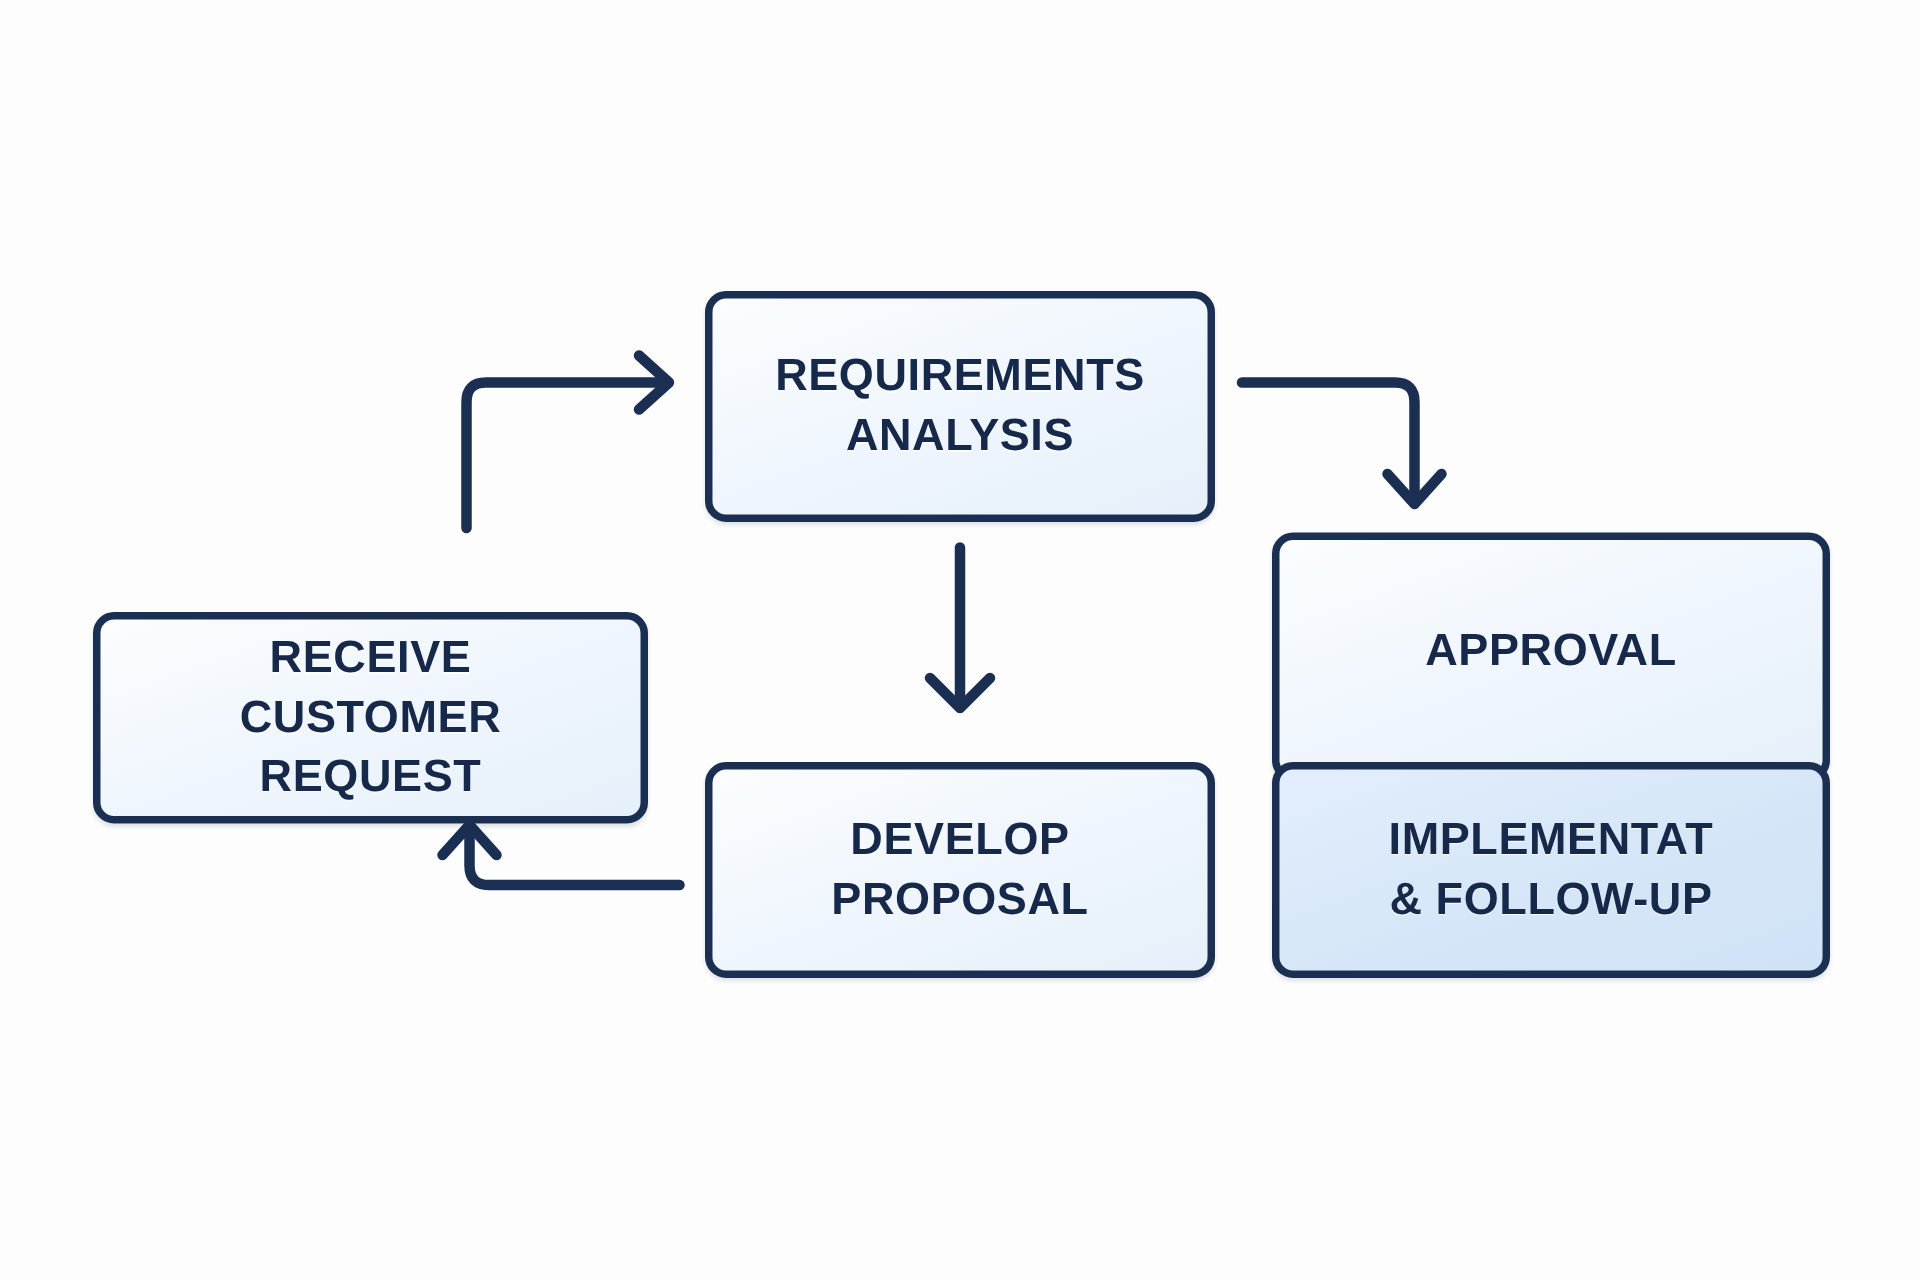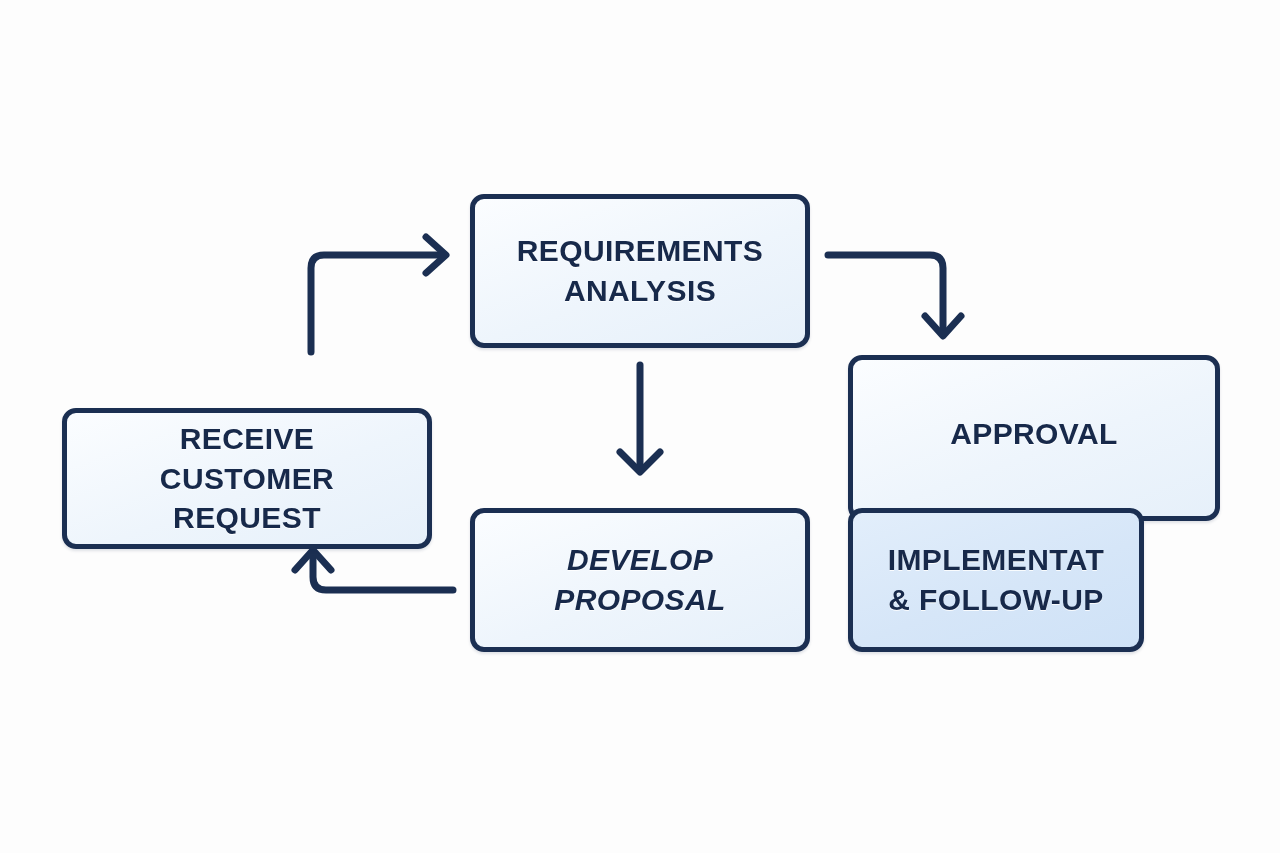--- a/index.html
+++ b/index.html
@@ -43,23 +43,23 @@
     color: #17294a;
     font-weight: bold;
     font-size: 30px;
     line-height: 1.33;
     letter-spacing: 0.4px;
     white-space: pre-line;
     text-shadow: 0 1px 0 rgba(255,255,255,0.85);
   }
   #node-receive   { left: 62px;  top: 368px; width: 370px; height: 141px; margin-top: 40px; }
   #node-requirements { left: 470px; top: 194px; width: 340px; height: 154px; }
-  #node-proposal  { left: 470px; top: 508px; width: 340px; height: 144px; font-style: italic; }
+  #node-proposal  { left: 470px; top: 508px; width: 340px; height: 144px; }
   #node-approval  { left: 848px; top: 355px; width: 372px; height: 166px; }
-  #node-implementation { left: 848px; top: 508px; width: 296px; height: 144px; }
+  #node-implementation { left: 848px; top: 508px; width: 372px; height: 144px; }
   #node-approval .label { transform: translateY(-4px); }
 </style>
 </head>
 <body>
 
 <div id="canvas">
 
   <svg id="wires" viewBox="0 0 1280 853" width="1280" height="853" aria-hidden="true">
     <g fill="none" stroke="#1b2f52" stroke-width="7" stroke-linecap="round" stroke-linejoin="round">
 

